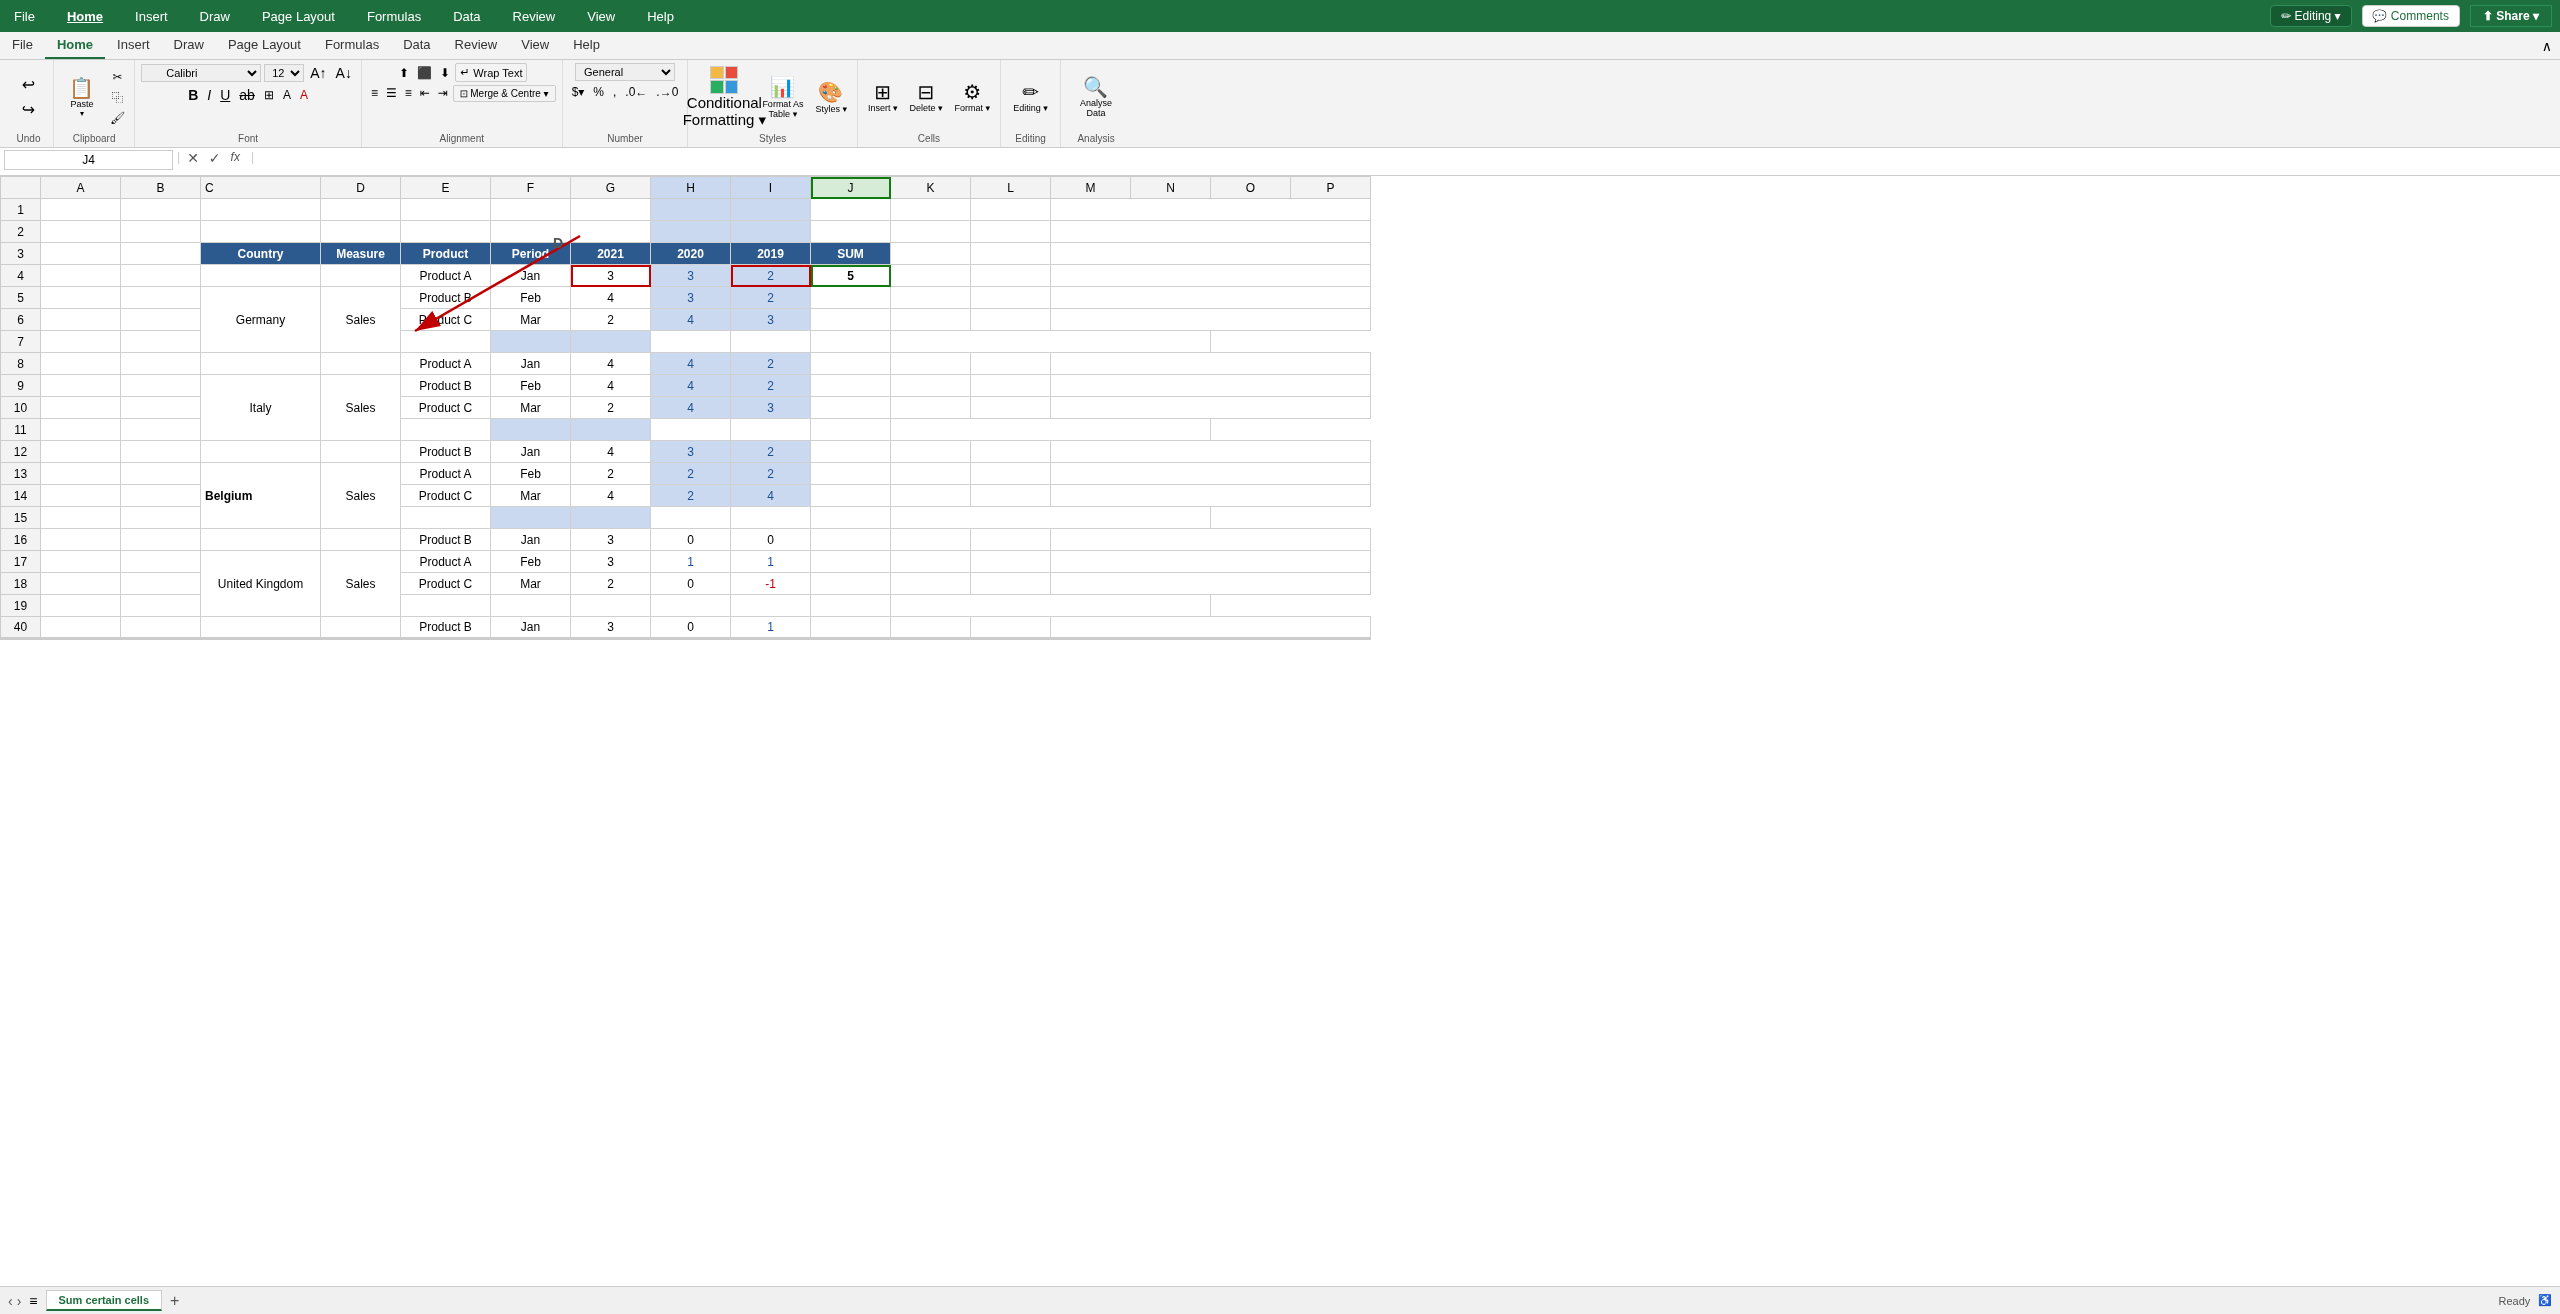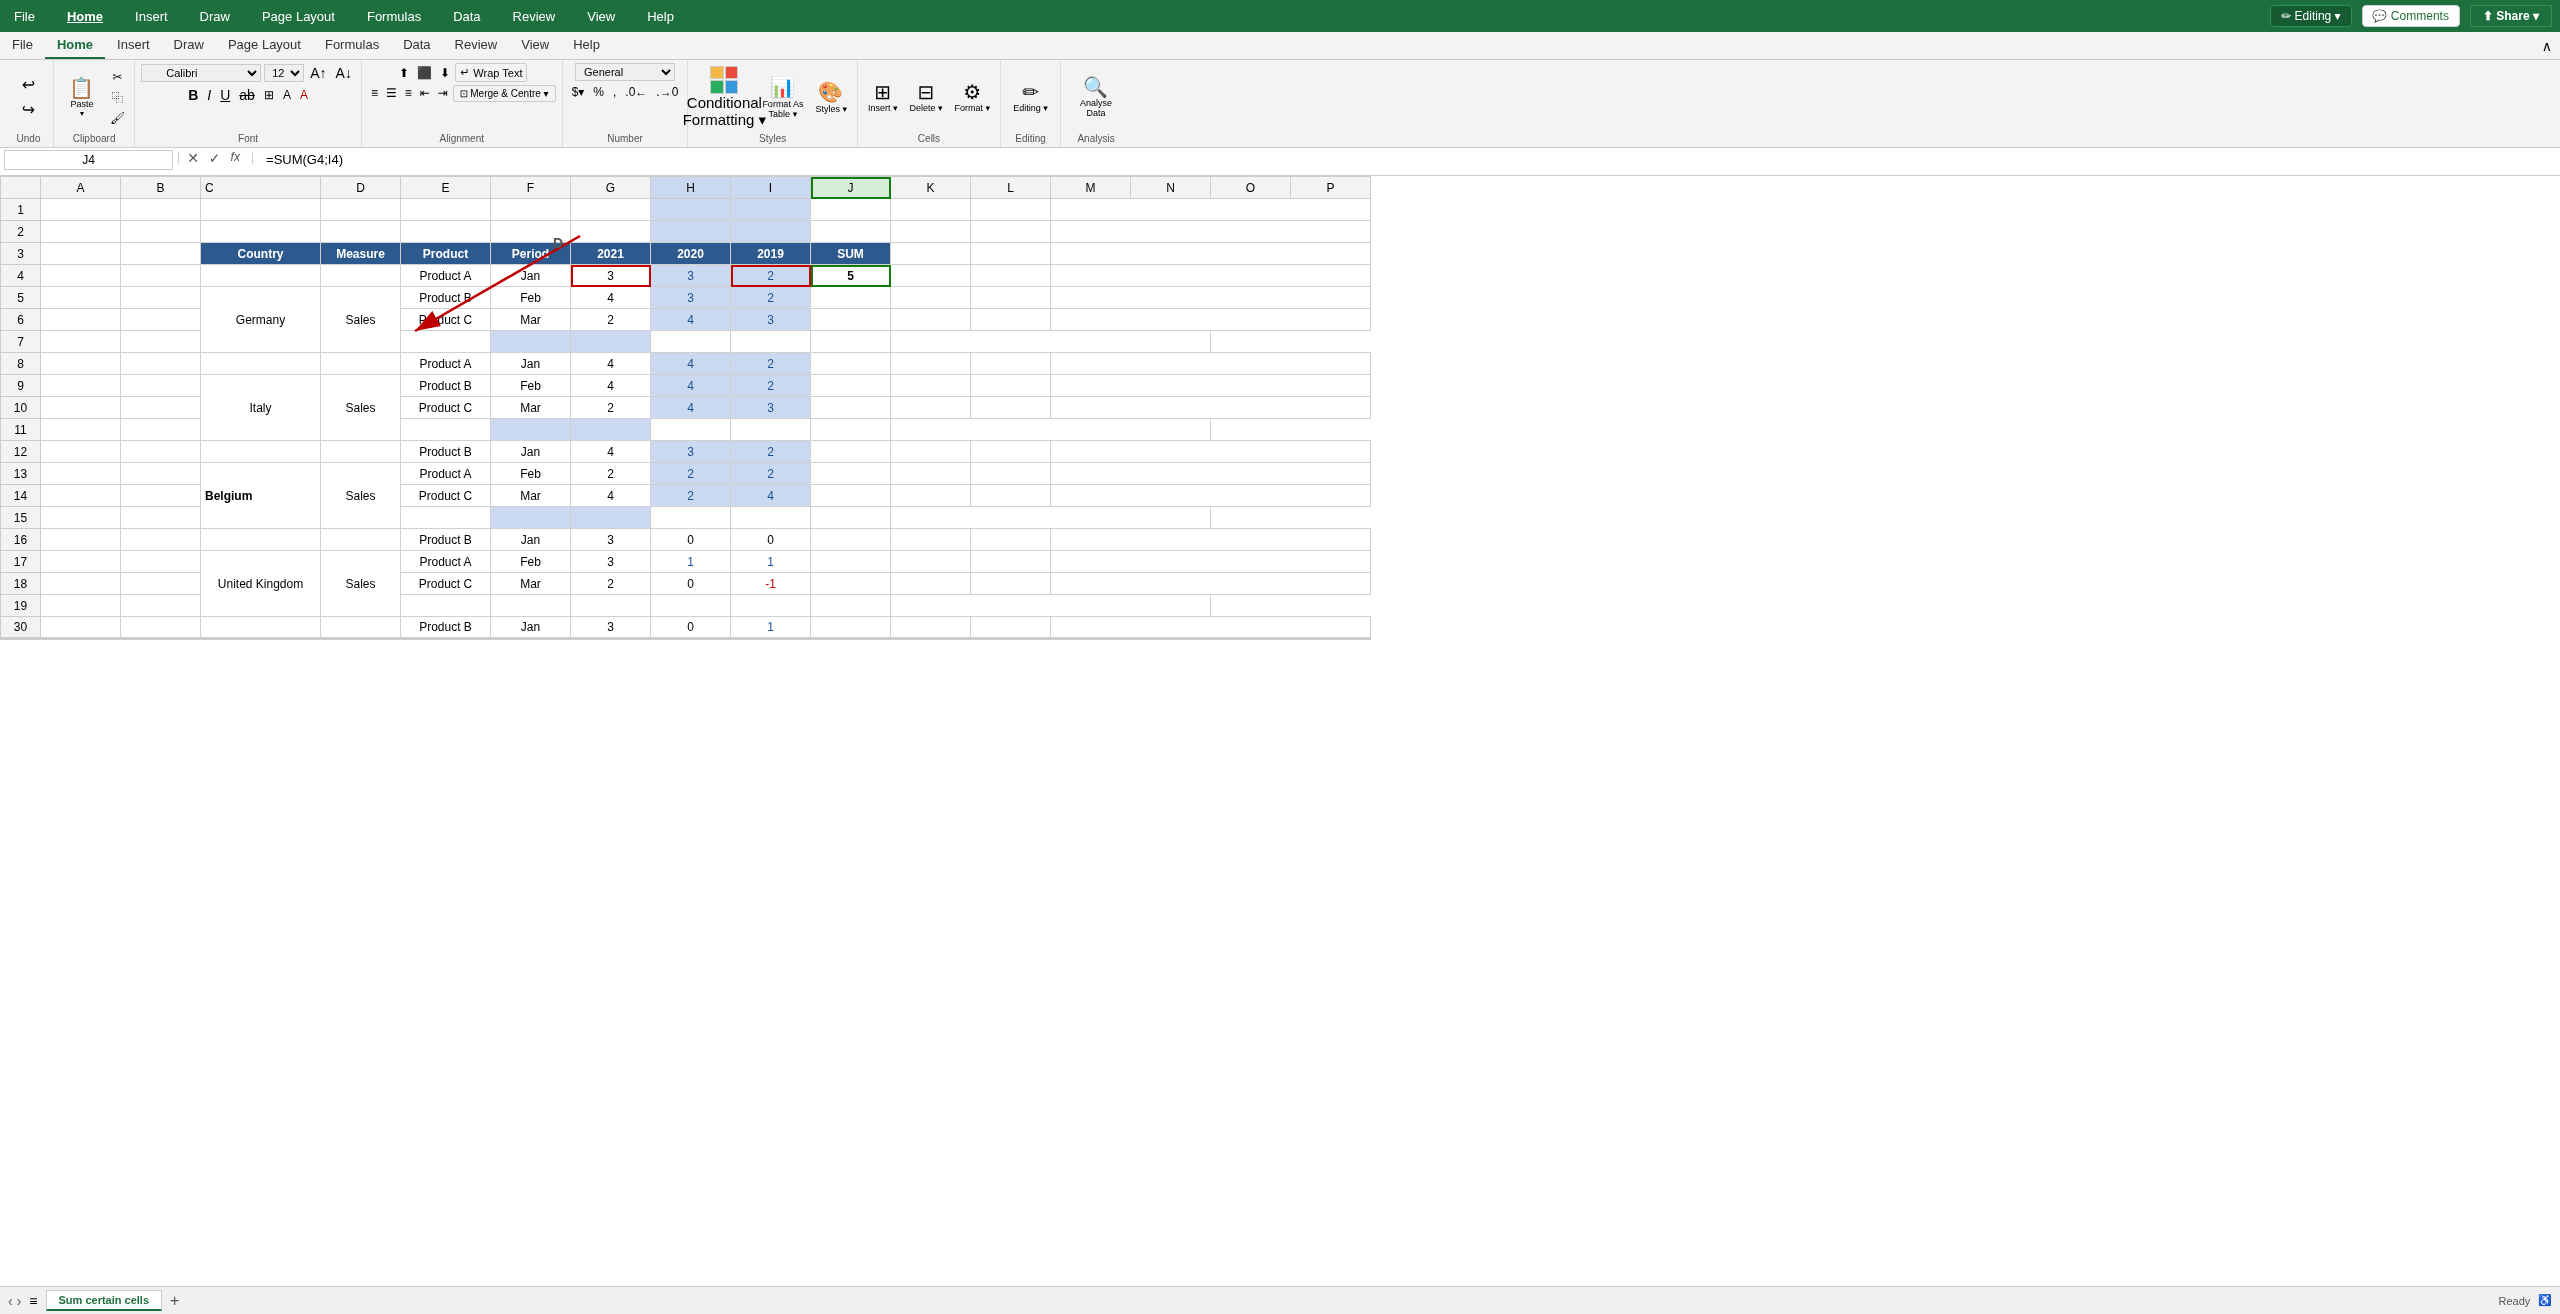--- a/index.html
+++ b/index.html
@@ -270,21 +270,20 @@
   </div>
 </div>
 
 <div class="formula-bar">
   <input class="cell-ref" type="text" value="J4" style="">
   <span style="color:#ccc;">|</span>
   <span class="formula-ctrl-btn">✕</span>
   <span class="formula-ctrl-btn">✓</span>
   <span class="formula-ctrl-btn" style="font-size:12px; font-style:italic;">fx</span>
   <span style="color:#ccc; padding:0 4px;">|</span>
-  <input class="formula-input" type="text" value="=SUM(G4;I4)" style="">
 </div>
 
 <div class="spreadsheet-container">
   <div class="sheet-area" style="position:relative;">
 
     <svg class="arrow-svg" style="position:absolute;top:0;left:0;width:100%;height:100%;pointer-events:none;z-index:10;">
 
       <defs>
         <marker id="arrowhead" markerWidth="10" markerHeight="7" refX="10" refY="3.5" orient="auto">
           <polygon points="0 0, 10 3.5, 0 7" fill="#c00000"></polygon>
@@ -614,21 +613,21 @@
           <td></td>
           <td></td>
           <td></td>
           <td></td>
           <td></td>
           <td></td>
           <td colspan="4"></td>
         </tr>
 
         <tr style="border-bottom: 3px solid #ccc;">
-          <td class="row-header">30</td>
+          <td class="row-header">40</td>
           <td></td>
           <td></td>
           <td style="border:1px solid #d0d0d0;"></td>
           <td style="border:1px solid #d0d0d0;"></td>
           <td>Product B</td>
           <td>Jan</td>
           <td>3</td>
           <td>0</td>
           <td style="color:#1a5296;">1</td>
           <td></td>

